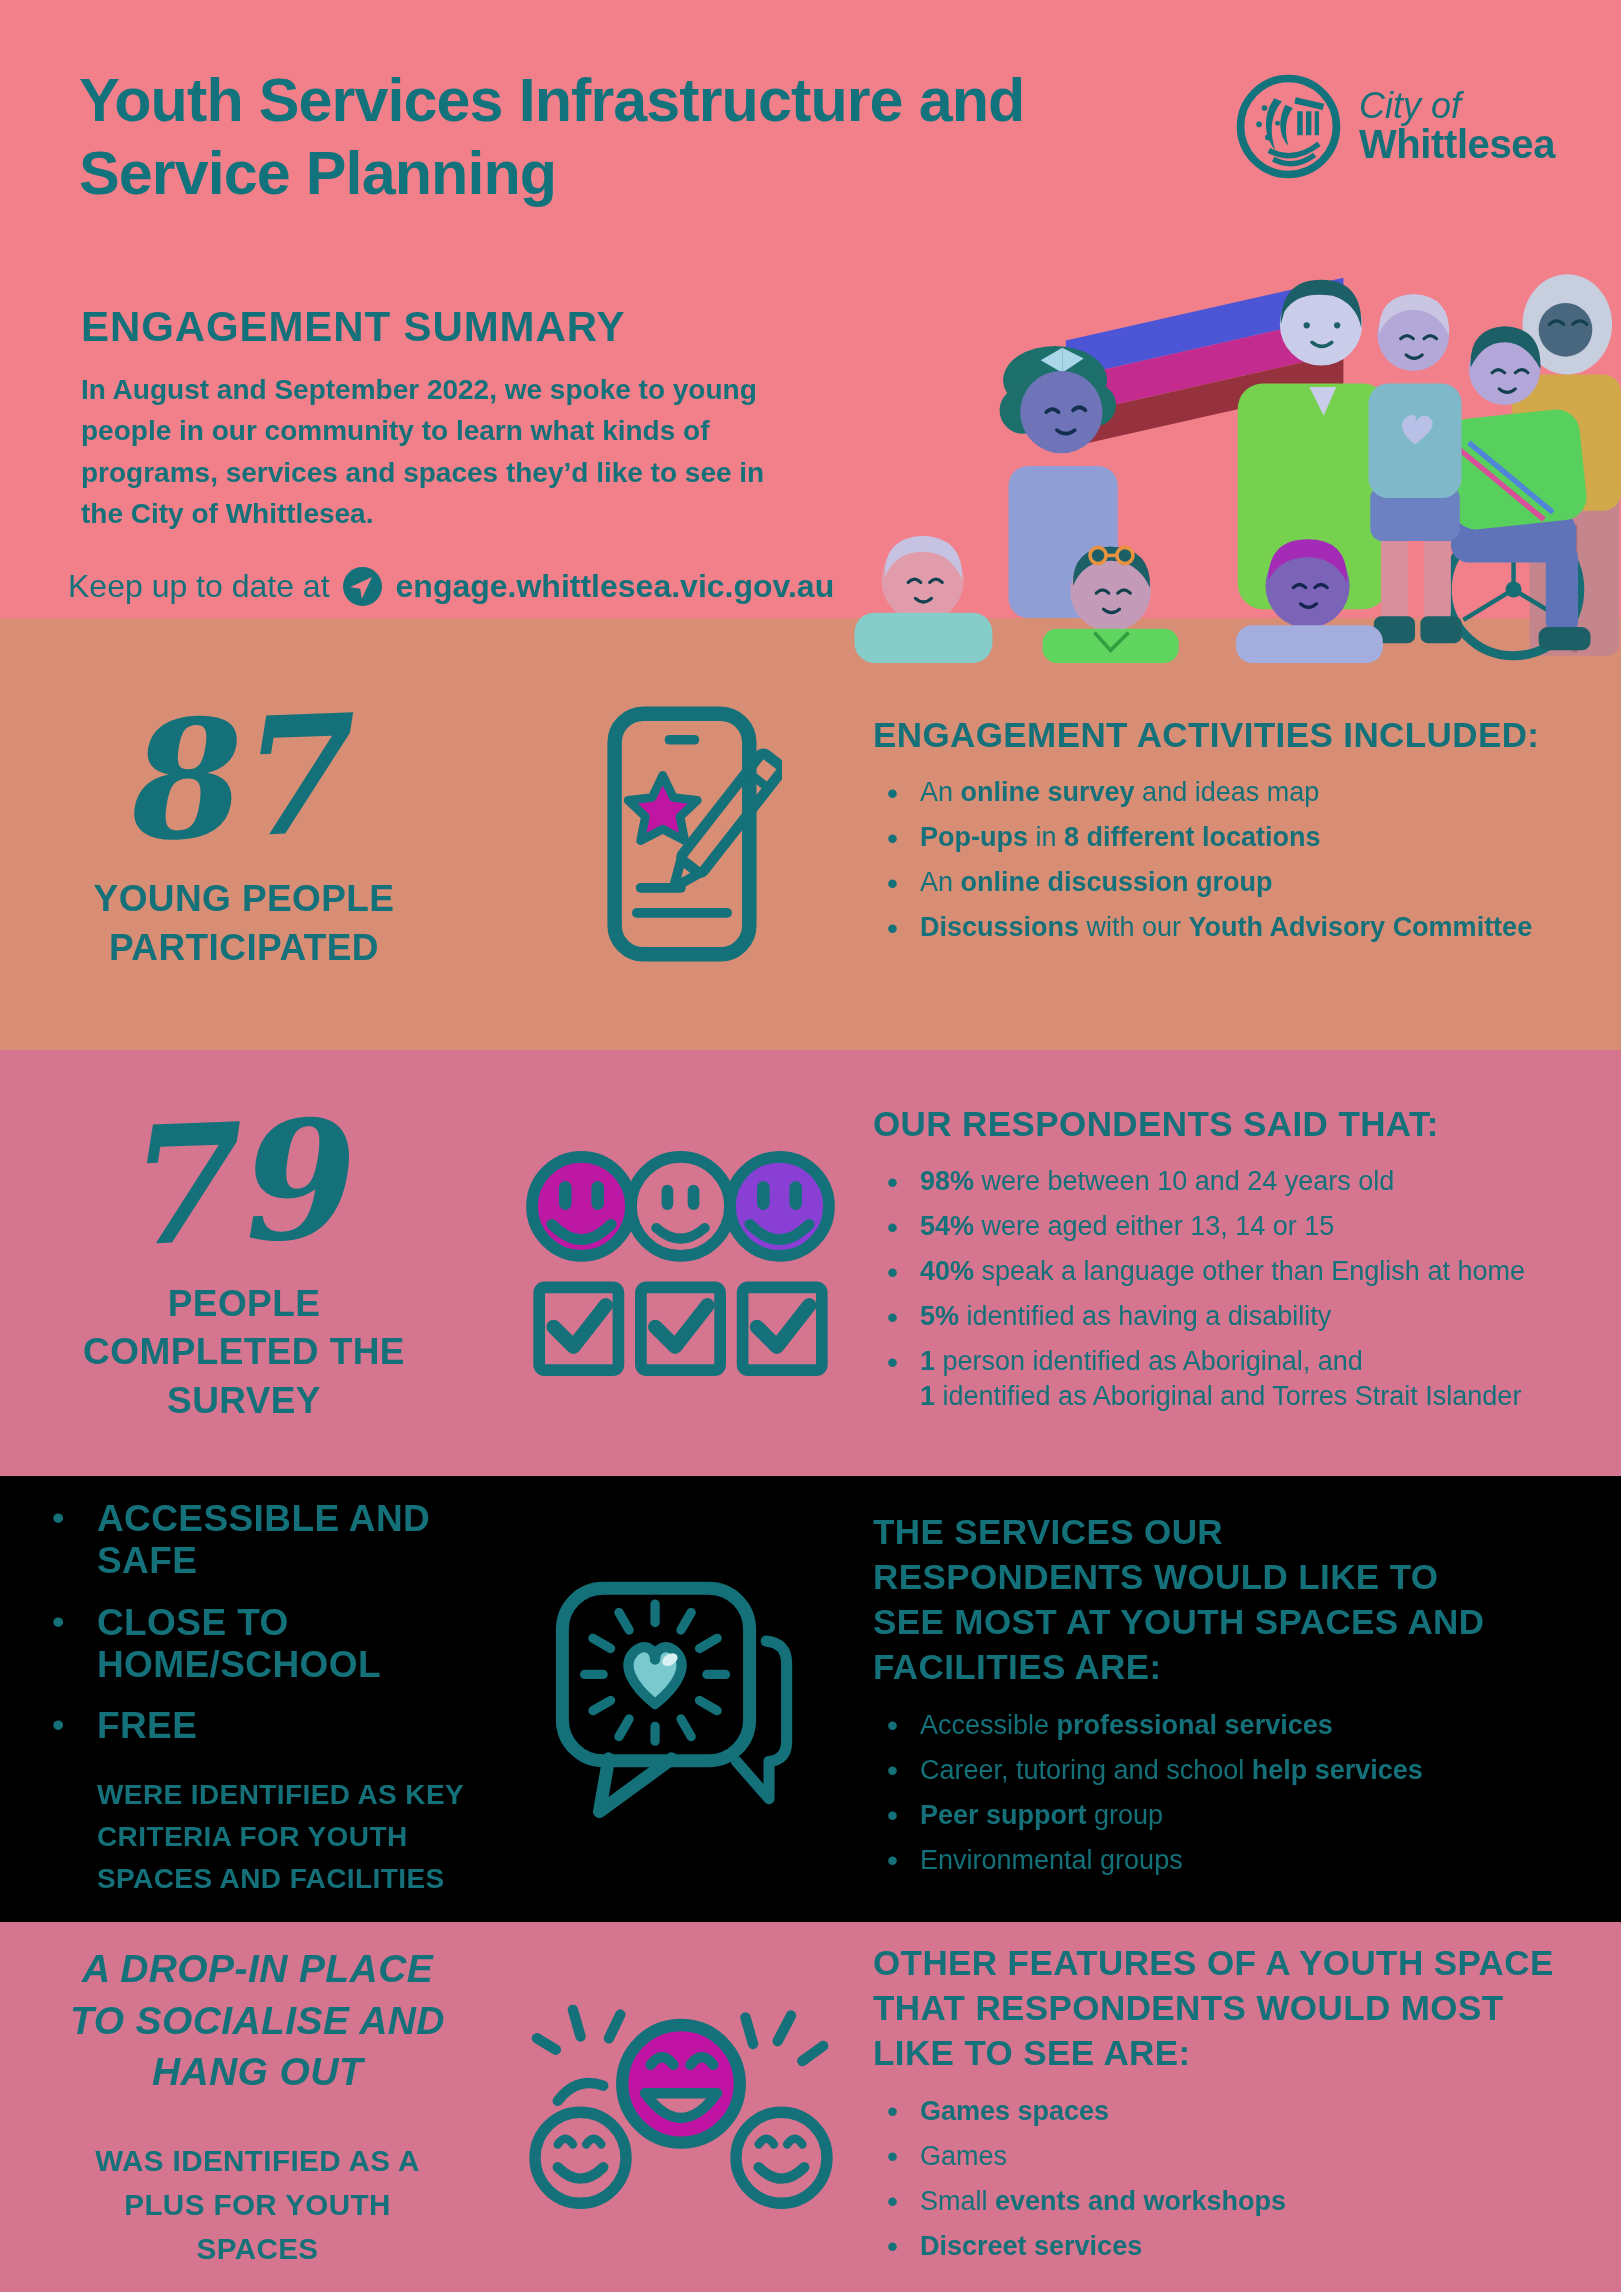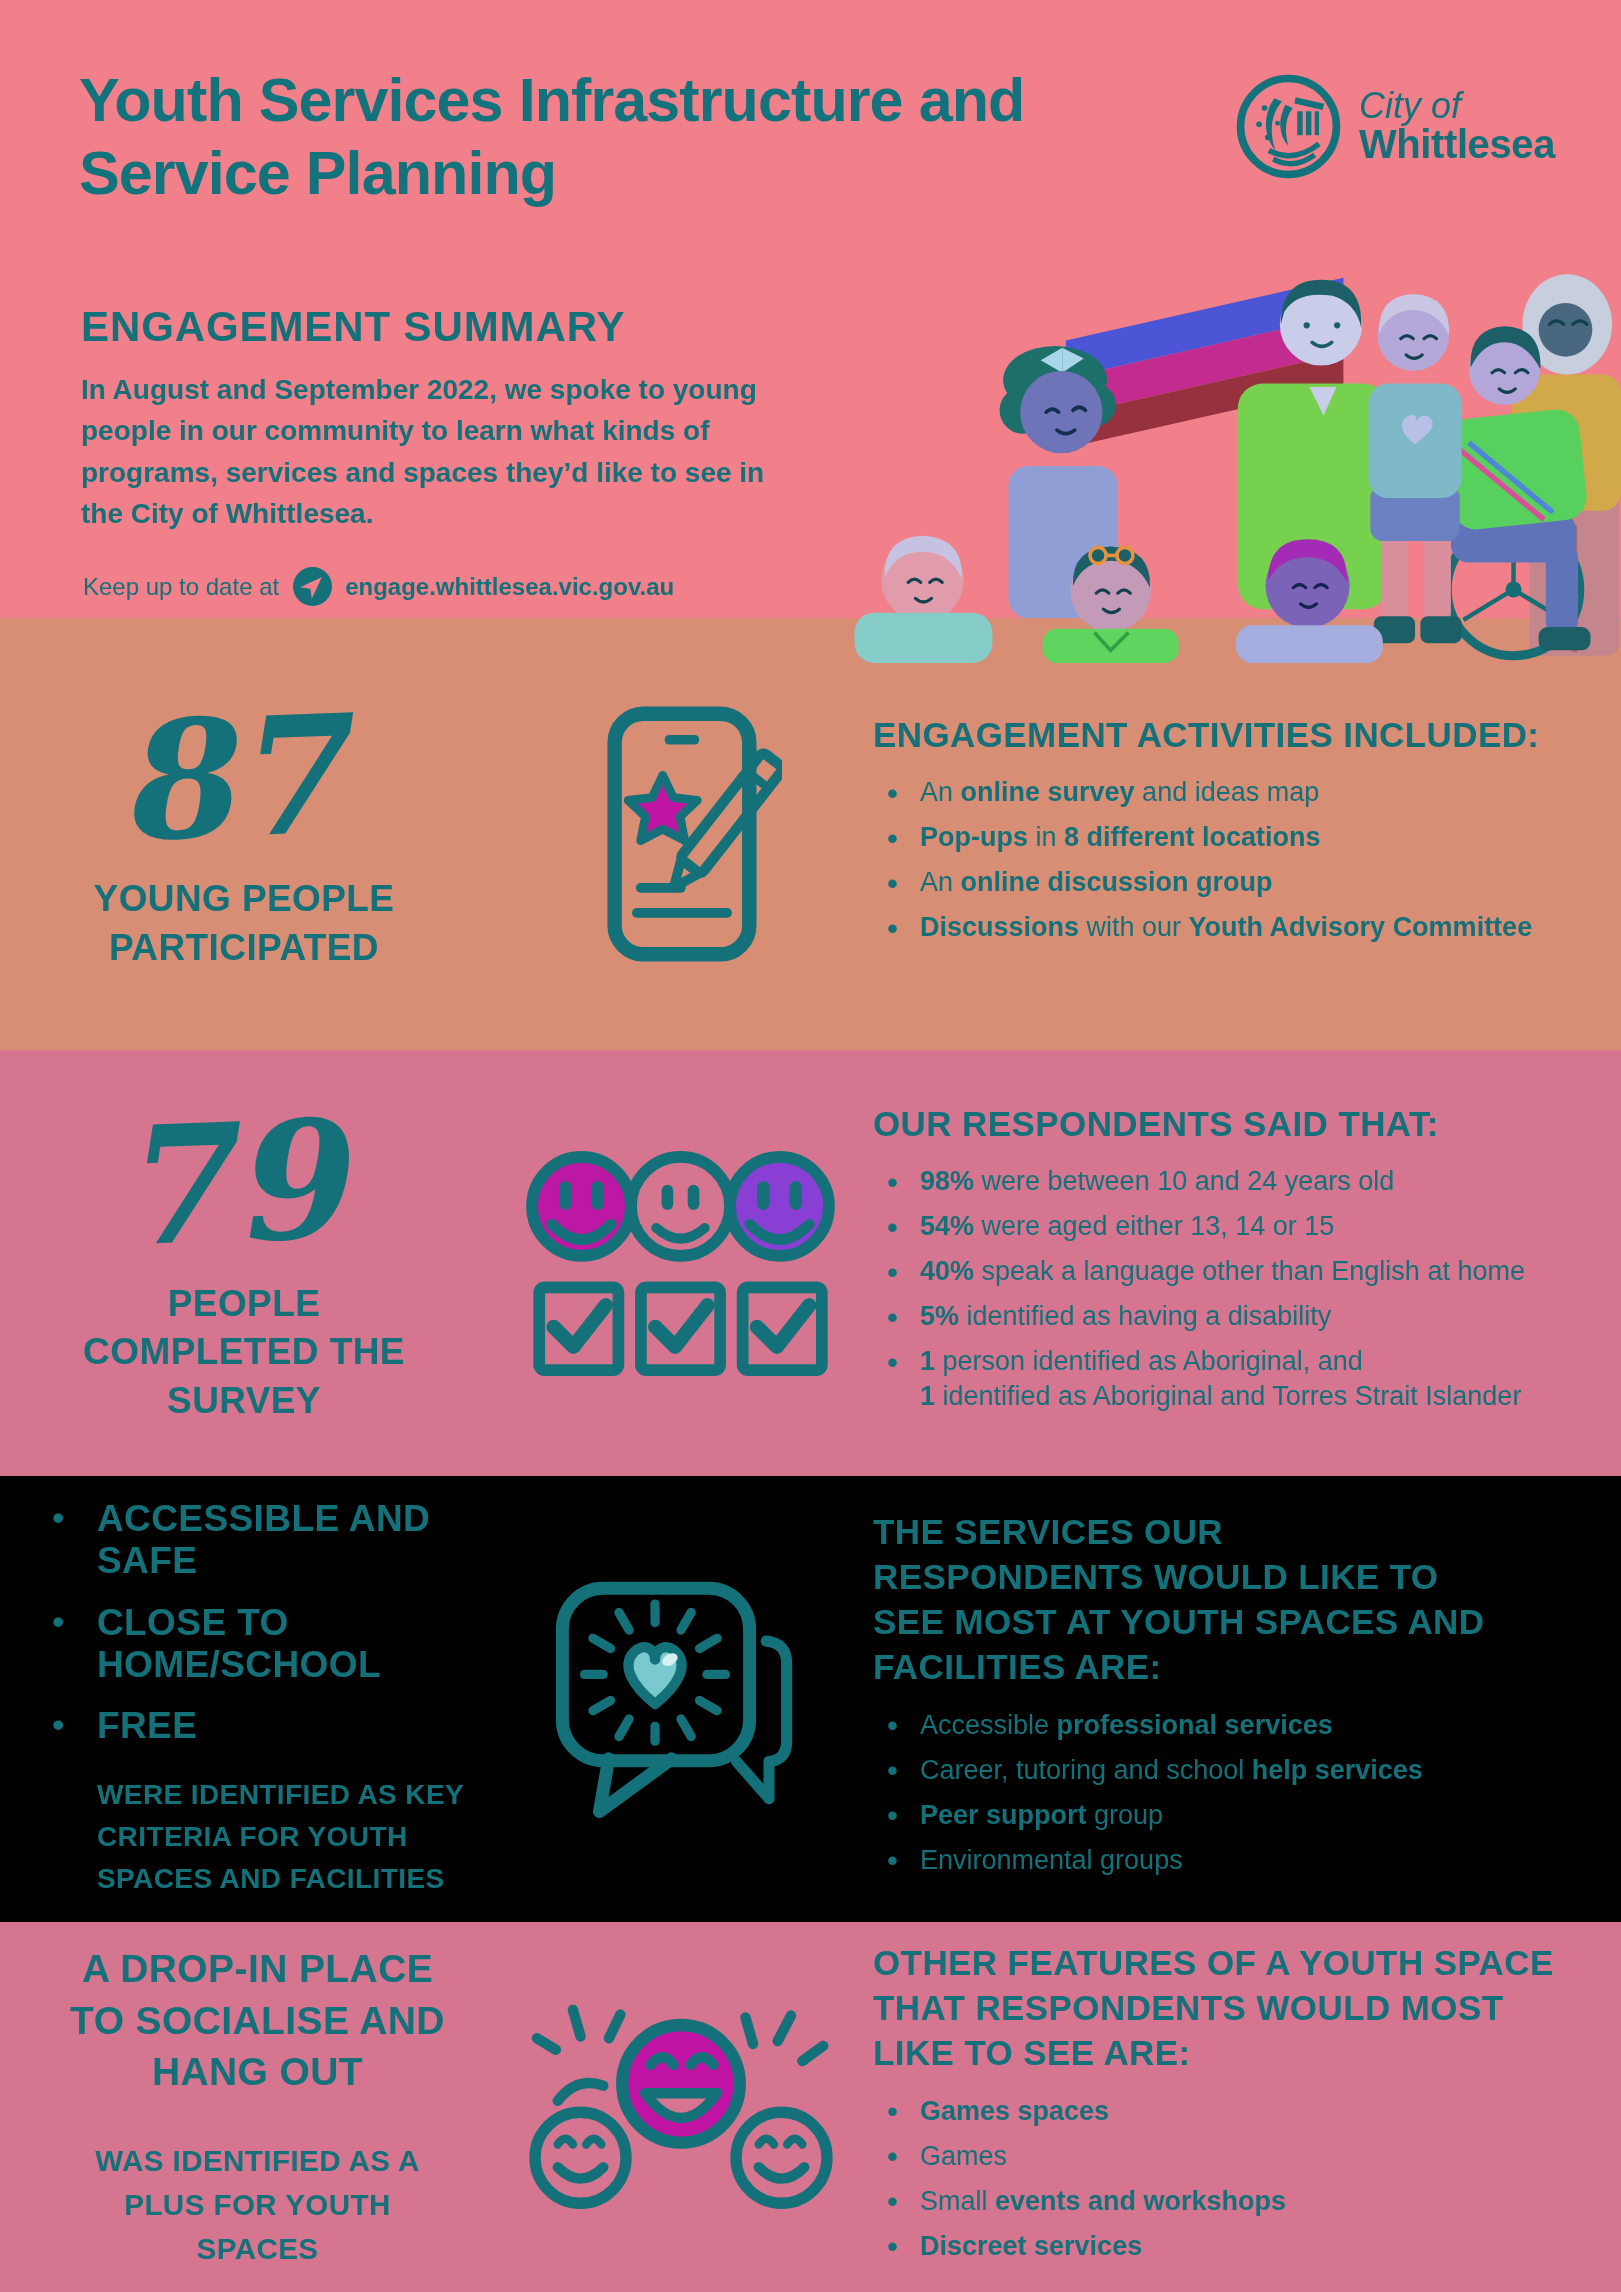--- a/index.html
+++ b/index.html
@@ -18,21 +18,21 @@
   .title{position:absolute;left:79px;top:64px;font-size:61px;font-weight:bold;
          line-height:1.2;letter-spacing:-0.9px;color:#12737c;}
   .logo{position:absolute;right:66px;top:72px;display:flex;align-items:center;gap:16px;}
   .logo-text{line-height:1.02;}
   .logo-line1{font-size:36px;font-weight:normal;font-style:italic;}
   .logo-line2{font-size:40px;font-weight:bold;letter-spacing:-0.4px;}
   .summary-heading{position:absolute;left:81px;top:303px;font-size:42px;font-weight:bold;
                    letter-spacing:0.9px;}
   .intro{position:absolute;left:81px;top:369px;width:708px;margin:0;
          font-size:28px;font-weight:bold;line-height:1.48;}
-  .keepup{position:absolute;left:83px;top:566px;font-size:24px;display:flex;
+  .keepup{position:absolute;left:68px;top:566px;font-size:32px;display:flex;
           align-items:center;gap:12.5px;text-align:right;}
   .keepup .link{font-weight:bold;}
   .people{position:absolute;top:224px;right:0;width:788px;height:439px;z-index:2;}
   
   .statcol{width:488px;flex:0 0 488px;text-align:center;}
   .iconcol{width:385px;flex:0 0 385px;display:flex;justify-content:center;align-items:center;}
   .textcol{flex:1 1 auto;padding-right:49px;}
   .num{font-family:"DejaVu Serif",serif;font-style:italic;font-weight:bold;
        font-size:163px;line-height:1;transform:rotate(-2deg);}
   .statlabel{font-size:37px;font-weight:bold;line-height:1.3;margin:16px auto 0;width:385px;
@@ -49,21 +49,21 @@
   
   .critcol{width:488px;flex:0 0 488px;padding-left:45px;box-sizing:border-box;}
   .handlist li{position:relative;padding-left:52px;font-size:37px;font-weight:bold;
                letter-spacing:0.4px;margin-bottom:19.7px;}
   .handlist li::before{content:"\2022";position:absolute;left:7.2px;top:0;font-size:34px;}
   .critnote{margin:27px 0 0 52px;font-size:28px;font-weight:bold;line-height:1.5;
             letter-spacing:0.4px;}
   
   .dropcol{width:488px;flex:0 0 488px;text-align:center;padding-left:27px;box-sizing:border-box;}
   .droptitle{font-size:39px;font-weight:bold;line-height:1.32;letter-spacing:0.4px;
-             width:394px;margin:0 auto;}
+             width:394px;margin:0 auto;font-style:italic;}
   .dropnote{font-size:29.6px;font-weight:bold;line-height:1.5;width:376px;margin:41px auto 0;
             letter-spacing:0.4px;}
   svg{display:block;}
 </style>
 </head>
 <body>
 
 <div class="page">
 
   <header class="hero">

